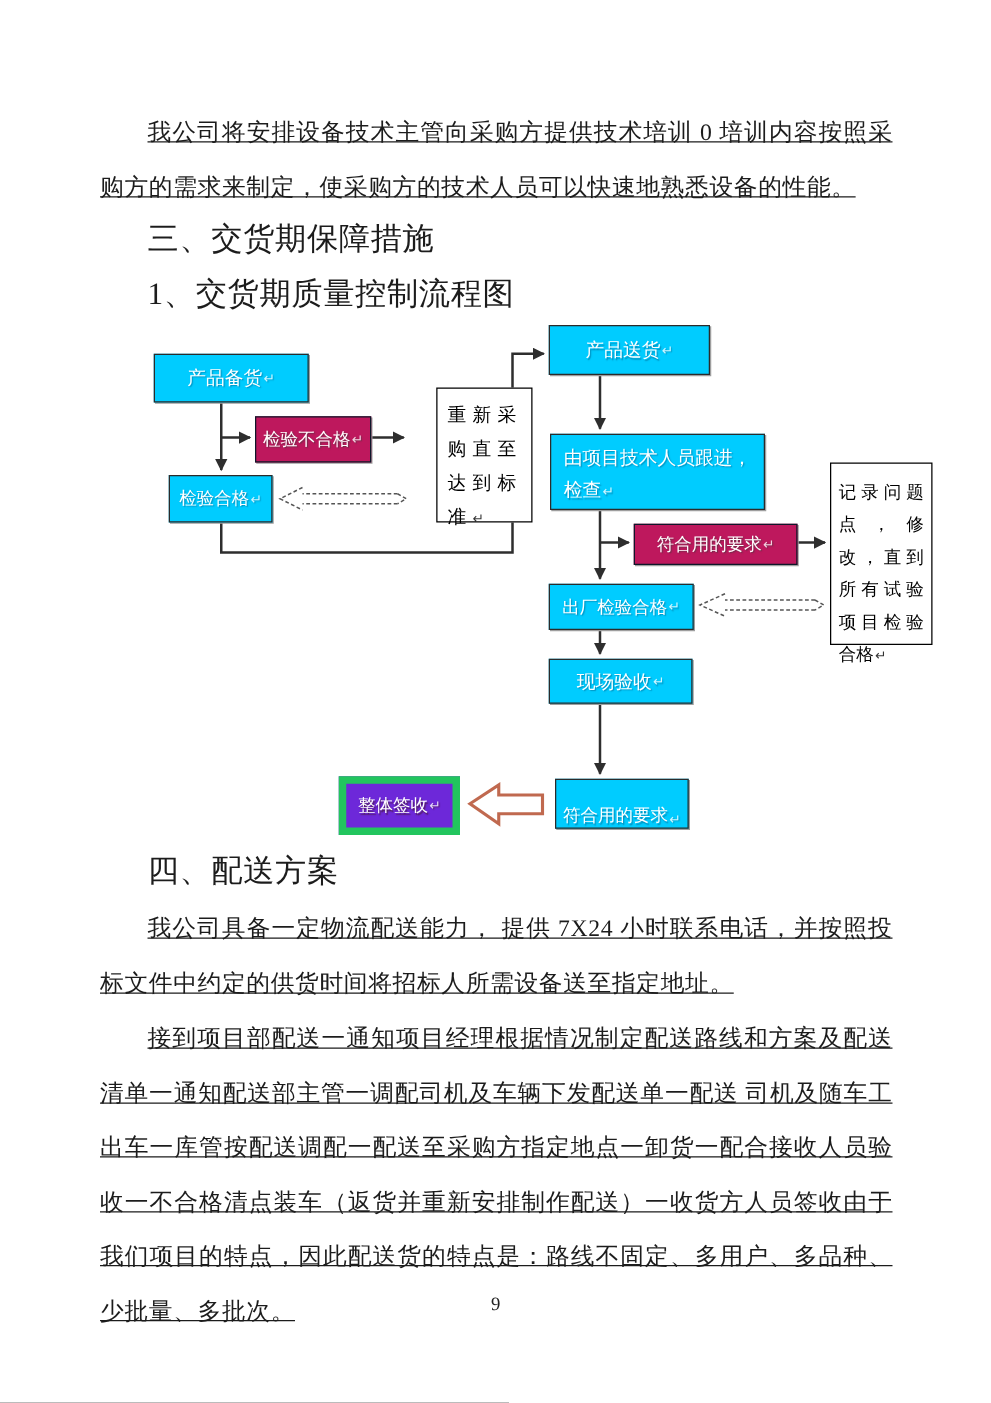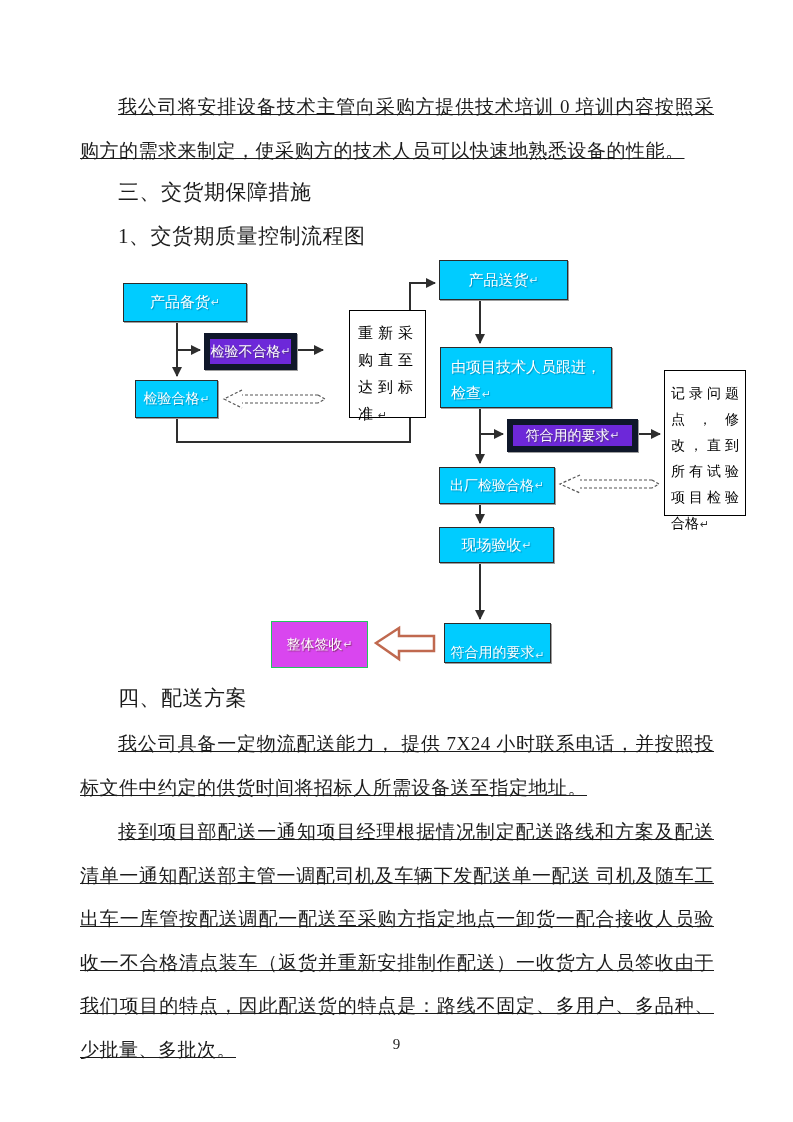--- a/index.html
+++ b/index.html
@@ -17,21 +17,21 @@
     left:80px;width:634px;
     font-size:19px;line-height:44px;
     text-align:justify;
     letter-spacing:0.5px;
     color:#1c1c1c;
     text-decoration:underline;
   }
   .indent{text-indent:38px;}
   .heading{
     position:absolute;left:118px;
-    font-size:21px;line-height:30px;
+    font-size:25px;line-height:30px;
     letter-spacing:0.5px;
     color:#1c1c1c;
     white-space:nowrap;
   }
   .flowchart{position:absolute;left:0;top:0;width:793px;height:1122px;}
   .connectors{position:absolute;left:0;top:0;pointer-events:none;}
   .box{
     position:absolute;
     box-sizing:border-box;
     display:flex;align-items:center;justify-content:center;
@@ -40,36 +40,36 @@
     text-align:center;
   }
   .cyan{
     background:#00CCFF;
     border:1px solid #2b2b2b;
     box-shadow:1px 1px 0 #9e9e9e;
     color:#ffffff;
     text-shadow:1px 1px 1px rgba(0,70,110,.45);
   }
   .gray{
-    background:#6d28d9;
-    border:6px solid #0f172a;
+    background:#be185d;
+    border:1px solid #0f172a;
     box-shadow:1px 1px 0 #9e9e9e;
     color:#ffffff;
     text-shadow:1px 1px 1px rgba(60,60,60,.6);
   }
   .note{
     background:#ffffff;
     border:1px solid #000000;
     color:#000000;
     text-shadow:none;
     text-align:justify;
   }
   .final{
-    background:#d946ef;
-    border:1px solid #22c55e;
+    background:#6d28d9;
+    border:6px solid #22c55e;
     color:#ffffff;
     text-shadow:1px 1px 1px rgba(60,20,0,.6);
   }
   .multiline{
     display:block;
     text-align:left;
   }
   .ret{font-size:11px;opacity:.8;margin-left:1px;}
   .page-number{
     position:absolute;left:0;top:1036px;width:793px;

